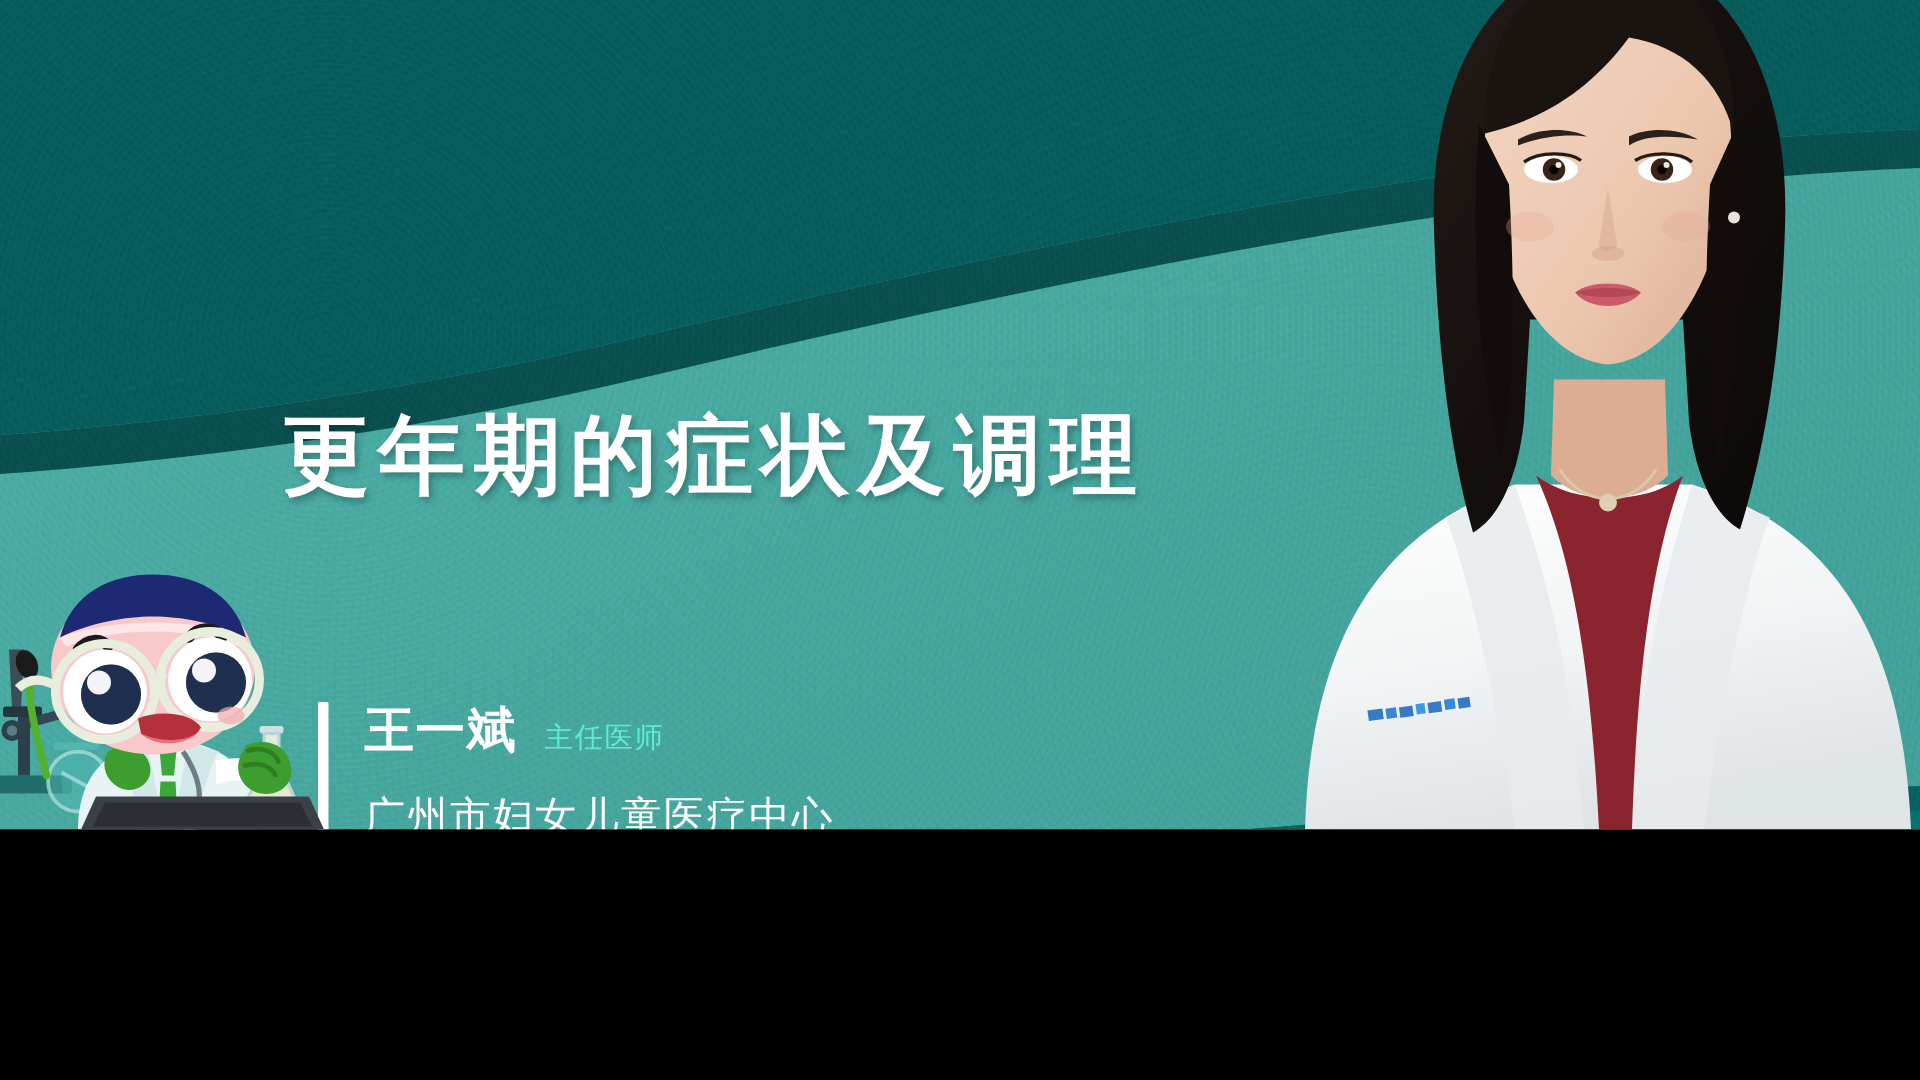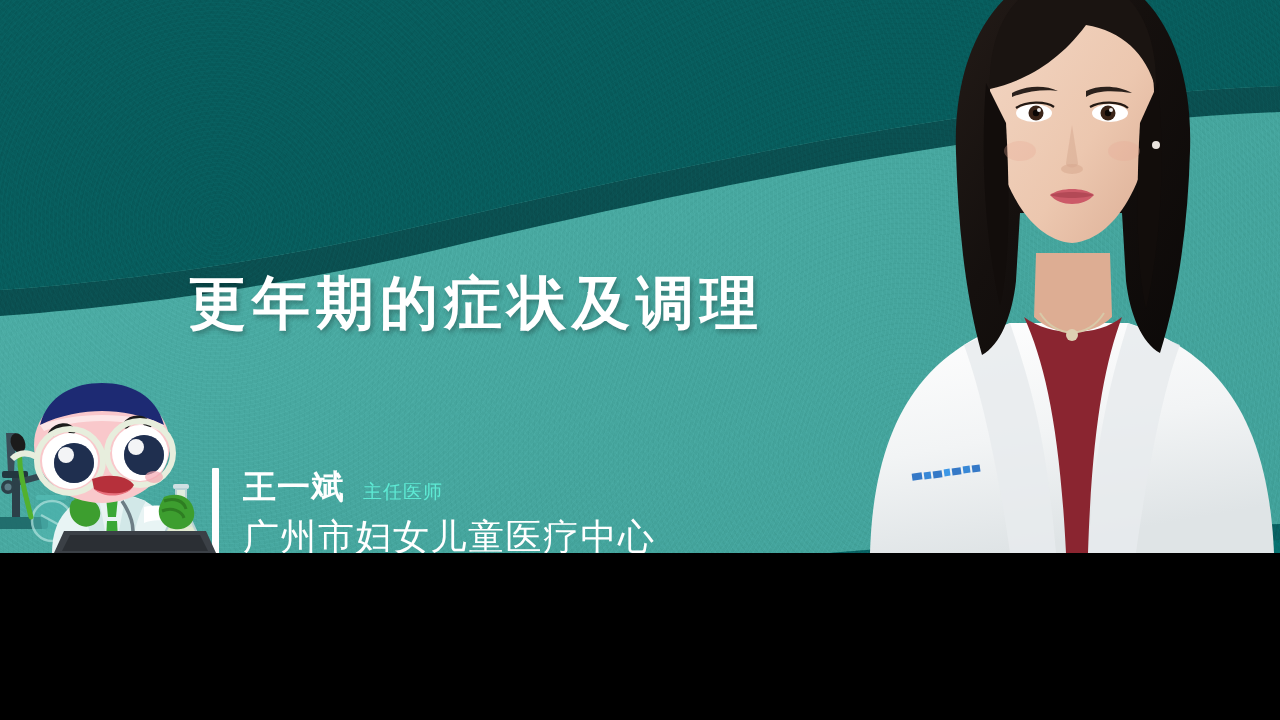--- a/index.html
+++ b/index.html
@@ -71,21 +71,21 @@
   }
   .presenter-text {
     display: flex;
     flex-direction: column;
     justify-content: center;
   }
   .line1 {
     display: flex;
     align-items: baseline;
     white-space: nowrap;
-    margin-bottom: 9px;
+    margin-bottom: 22px;
   }
   .doctor-name {
     color: #ffffff;
     font-size: 33px;
     font-weight: 700;
     letter-spacing: 1px;
     line-height: 1.15;
   }
   .doctor-dept {
     color: #ffffff;
@@ -98,21 +98,21 @@
   .doctor-title {
     color: #5eead4;
     font-size: 19px;
     font-weight: 400;
     letter-spacing: 1px;
     margin-left: 18px;
     line-height: 1.15;
   }
   .hospital {
     color: #ffffff;
-    font-size: 36px;
+    font-size: 27px;
     font-weight: 400;
     letter-spacing: 1.5px;
     white-space: nowrap;
     line-height: 1.2;
   }
 
   
   .portrait {
     position: absolute;
     right: 0;

